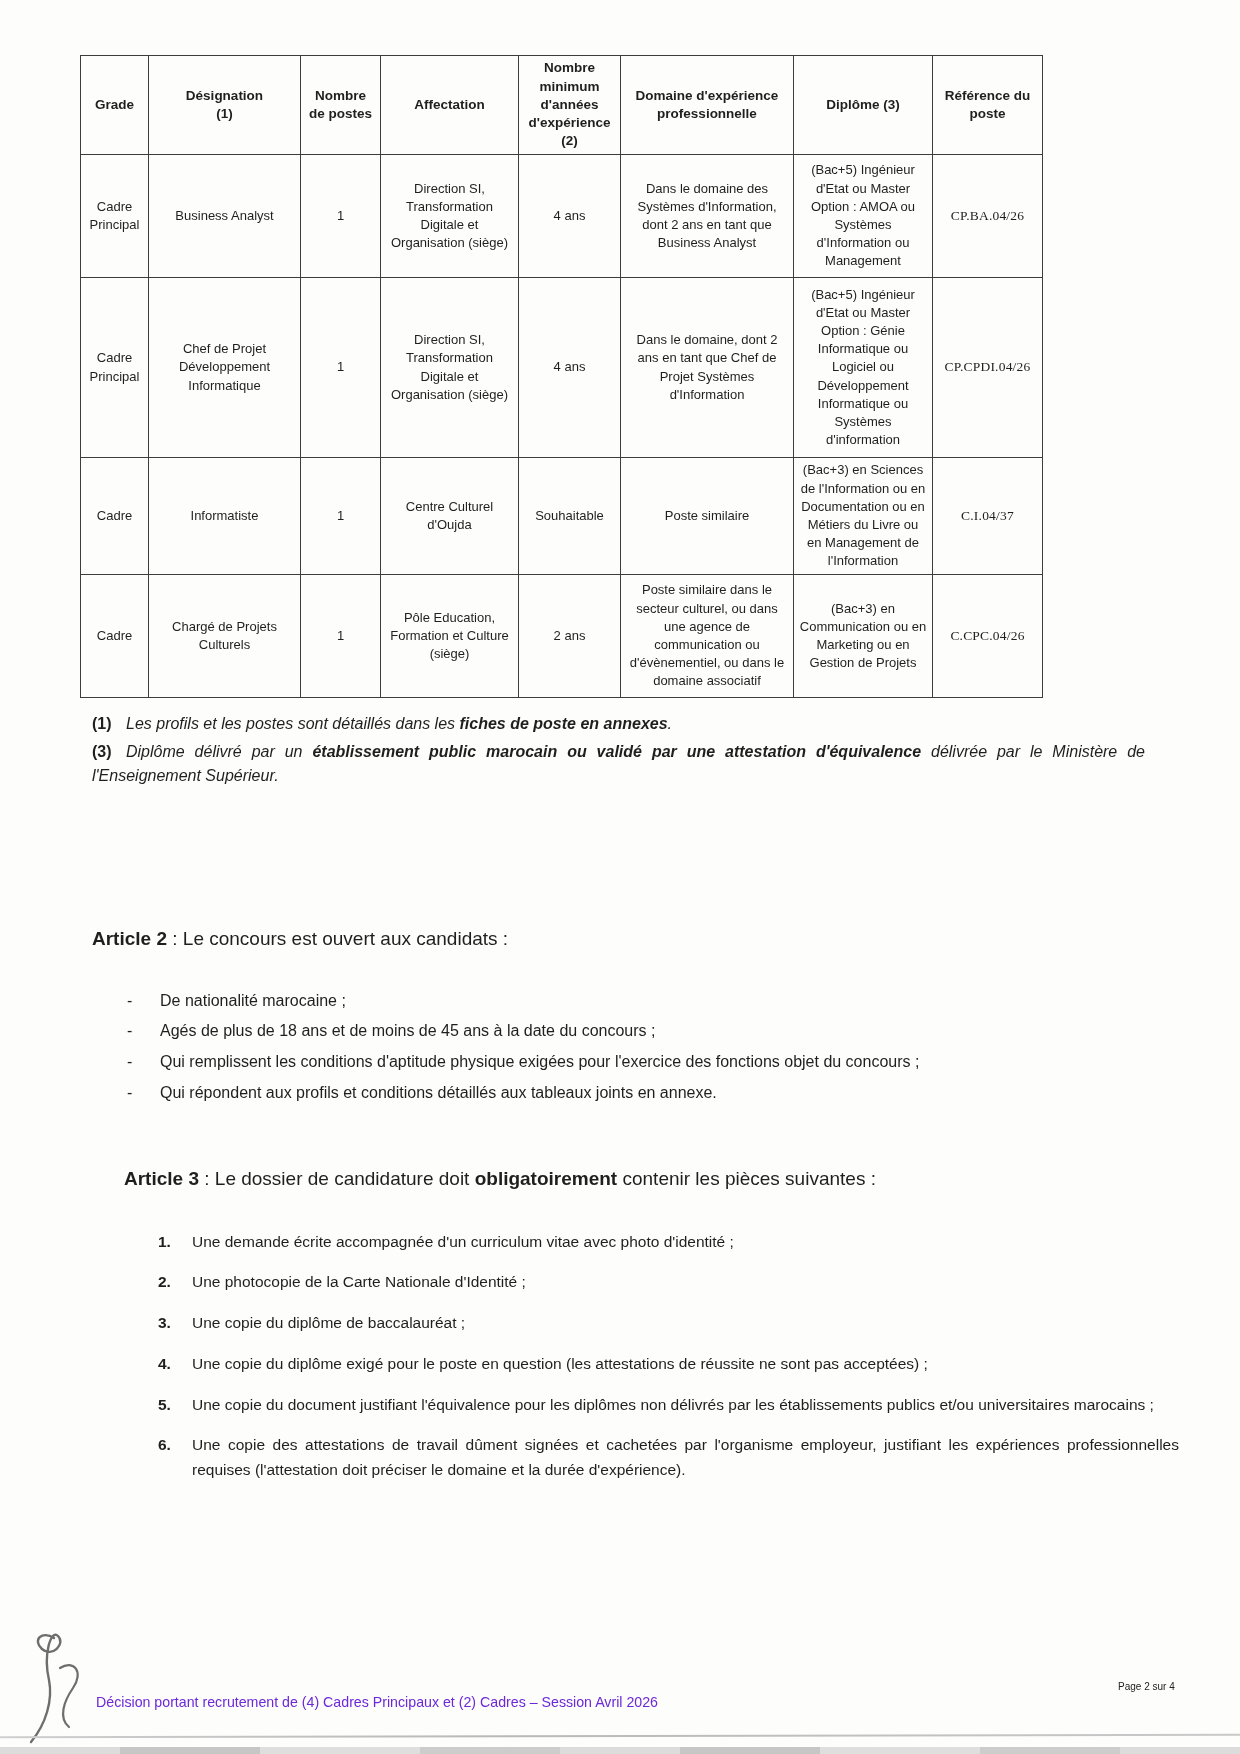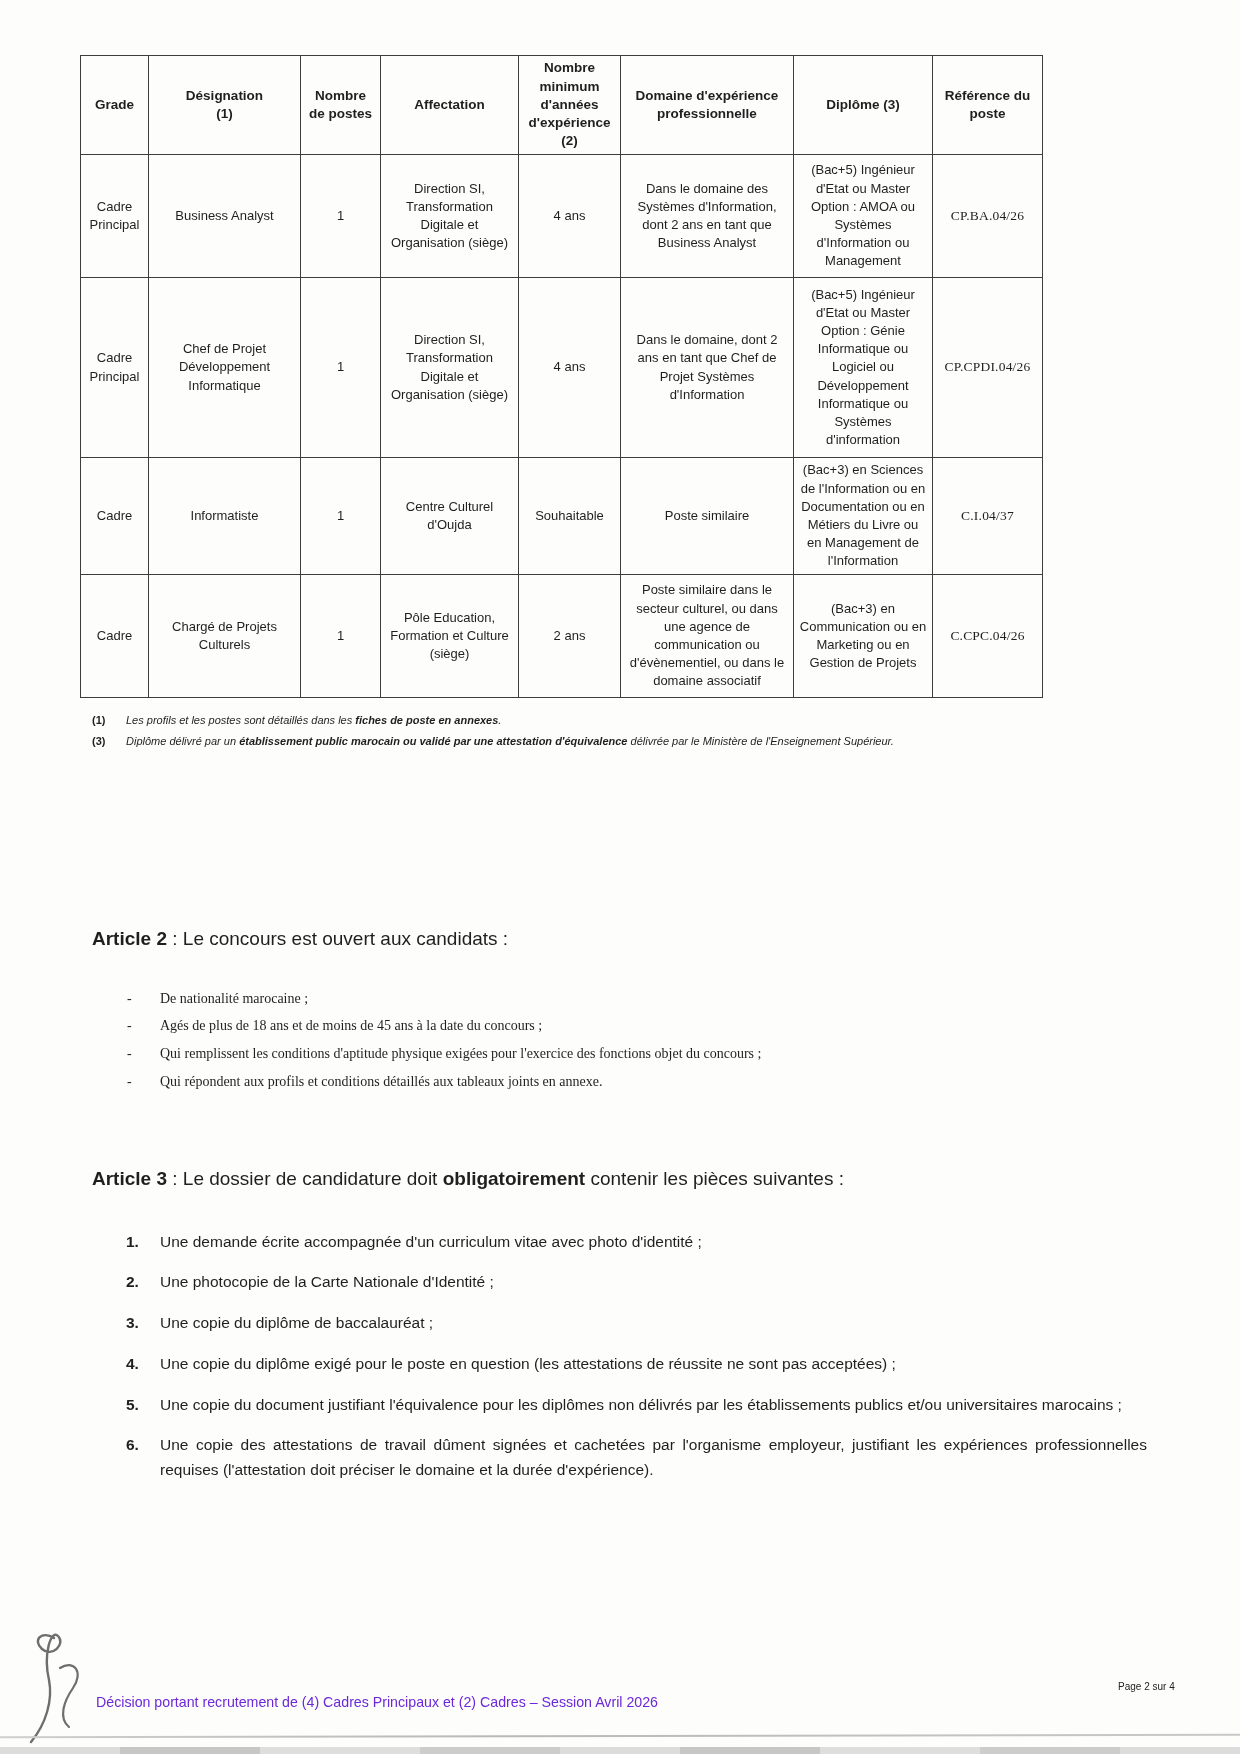--- a/index.html
+++ b/index.html
@@ -49,44 +49,43 @@
     font-family:"Liberation Serif", serif;
     font-size:13.5px;
     letter-spacing:.2px;
   }
 
   
   .footnotes{position:absolute;top:712px;left:92px;width:1053px;}
   .fn{
     margin:0 0 4px 0;
     font-style:italic;
-    font-size:11px;
+    font-size:16px;
     line-height:1.5;
     text-align:justify;
   }
   .fn.hang{padding-left:42px;text-indent:-42px;}
   .fn-num{font-weight:bold;font-style:normal;display:inline-block;width:34px;text-indent:0;}
   .fn .b{font-weight:bold;}
   .fn .u{text-decoration:underline;}
 
   
   .article{position:absolute;left:92px;width:1055px;}
   .article-2{top:925px;}
-  .article-3{top:1165px;}
+  .article-3{top:1165px;margin-left:32px;}
   .art-heading{margin:0;font-size:19px;line-height:1.5;}
   .art-heading .b{font-weight:bold;}
 
   ul.dash-list{list-style:none;margin:34px 0 0 0;padding:0 0 0 68px;}
   ul.dash-list li{
     position:relative;
-    font-size:14px;
+    font-size:16px;
     line-height:1.62;
     text-align:justify;
     margin-bottom:5px;
-    font-family:Liberation Serif, serif;
   }
   ul.dash-list li::before{
     content:"-";
     position:absolute;
     left:-33px;top:0;
   }
 
   ol.num-list{list-style:none;margin:36px 0 0 0;padding:0 0 0 68px;}
   ol.num-list li{
     position:relative;

